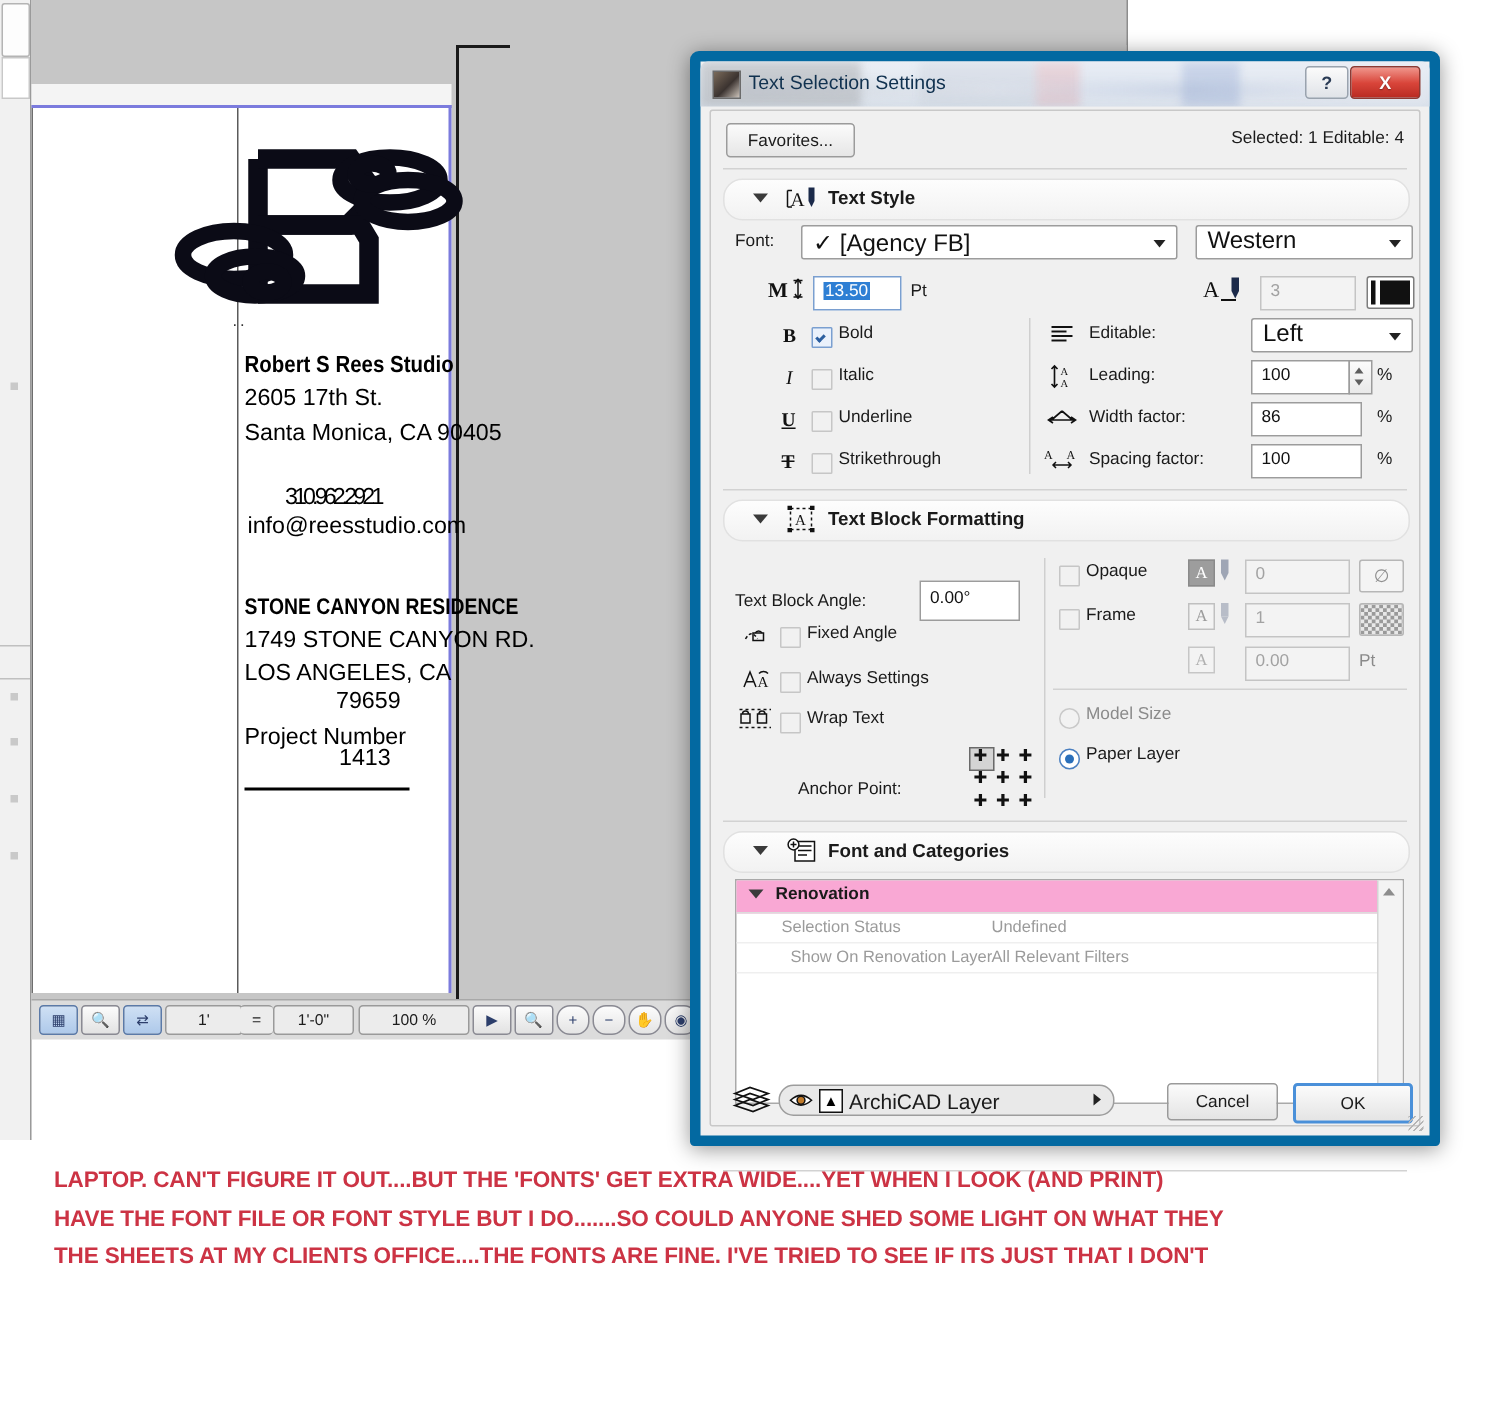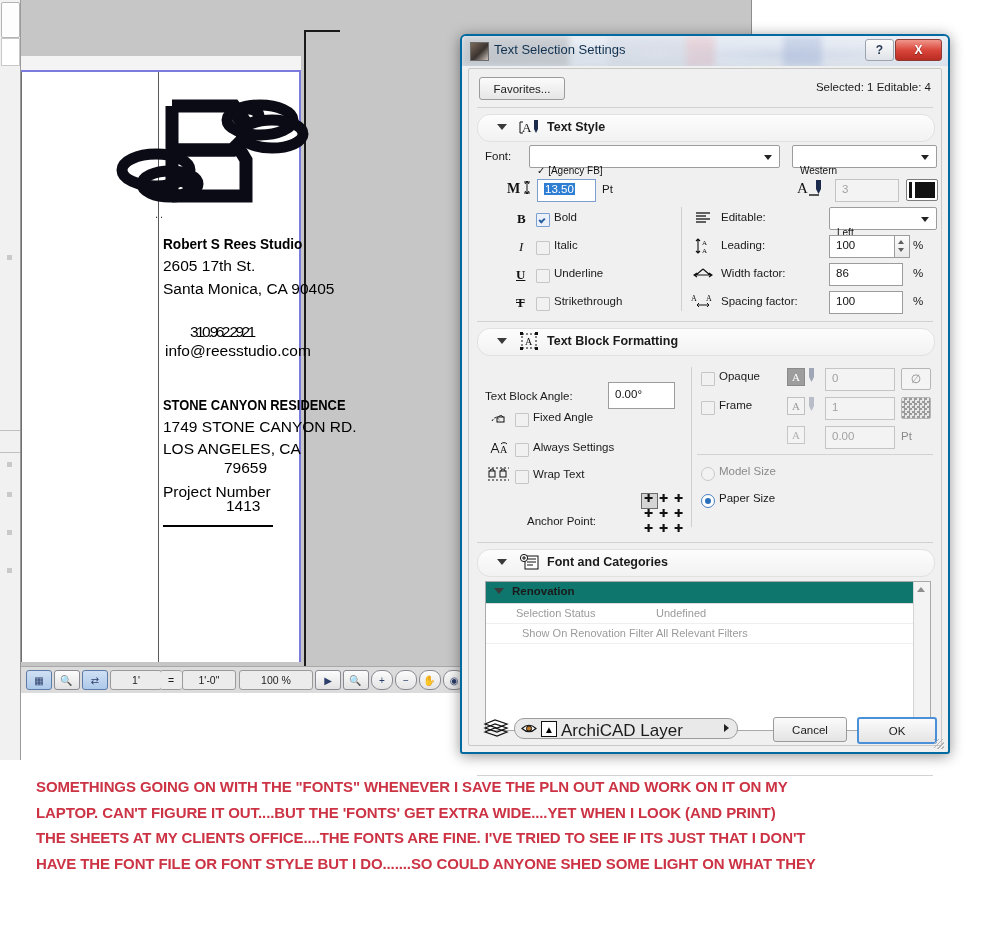--- a/index.html
+++ b/index.html
@@ -58,21 +58,21 @@
     background:linear-gradient(#fcfcfc,#e2e2e2);display:flex;align-items:center;justify-content:center;font-size:10px;color:#2c3e6b;}
   .tb-btn.sel{background:linear-gradient(#cfe0f4,#aec9ea);border-color:#5b7aa8;}
   .tb-field{position:absolute;top:3px;height:18px;border:1px solid #9a9a9a;border-radius:3px;background:#ececec;
     display:flex;align-items:center;justify-content:center;font-size:10.5px;color:#1c1c1c;}
   .tb-round{position:absolute;top:3px;width:20px;height:18px;border:1px solid #8a8a93;border-radius:9px;
     background:linear-gradient(#fcfcfc,#e4e4e4);display:flex;align-items:center;justify-content:center;font-size:10px;color:#2c3e6b;}
 
   
   #dialog{left:460px;top:34px;width:486px;height:716px;
     background:#f0f0f0;
-    border:2px solid #0369a1;
+    border:7px solid #0369a1;
     border-radius:6px 6px 3px 3px;
     box-shadow:0 2px 14px rgba(0,0,0,.42);
   }
   #titlebar{position:absolute;left:0;top:0;width:486px;height:30px;
     border-radius:5px 5px 0 0;
     background:linear-gradient(#e9eef5,#dfe6ef 45%,#d6dee8);
     overflow:hidden;}
   #tb-blur{position:absolute;left:0;top:0;width:486px;height:30px;opacity:.75;
     background:
       linear-gradient(90deg,rgba(160,160,160,.55) 0 22%,rgba(255,255,255,.15) 22% 30%,rgba(205,210,220,.45) 30% 46%,
@@ -102,21 +102,21 @@
   
   .sect-head{position:absolute;height:26px;background:linear-gradient(#fdfdfd,#f2f2f2);
     border:1px solid #e1e1e1;border-radius:13px;}
   .sect-tri{position:absolute;width:0;height:0;border-left:5.5px solid transparent;border-right:5.5px solid transparent;
     border-top:6px solid #3a3a3a;}
   .sect-title{position:absolute;font-size:12.5px;font-weight:bold;color:#1a1a1a;}
 
   .lbl{position:absolute;font-size:11.5px;color:#1a1a1a;}
   .lbl-gray{position:absolute;font-size:11.5px;color:#8a8a8a;}
   .combo{position:absolute;height:21px;background:#fff;border:1px solid #9c9c9c;border-radius:2px;}
-  .combo .cv{position:absolute;left:7px;top:19px;font-size:10px;color:#111;}
+  .combo .cv{position:absolute;left:7px;top:1px;font-size:16px;color:#111;}
   .combo .carat{position:absolute;right:7px;top:9px;width:0;height:0;border-left:4.5px solid transparent;
     border-right:4.5px solid transparent;border-top:5px solid #222;}
   .field{position:absolute;height:21px;background:#fff;border:1px solid #9c9c9c;}
   .field .fv{position:absolute;left:6px;top:3px;font-size:11.5px;color:#111;}
   .field.gray{background:#f3f3f3;border-color:#c4c4c4;}
   .field.gray .fv{color:#a2a2a2;}
   .field.hl{background:#fff;border:1px solid #7a9fd0;}
   .field.hl .fv{background:#2e7fd4;color:#fff;padding:0 1px;}
 
   .cbx{position:absolute;width:12px;height:12px;border:1px solid #9c9c9c;background:#fff;border-radius:1px;}
@@ -447,45 +447,45 @@
     <div class="field gray" style="left:356px;top:357px;width:68px">
       <span class="fv">0.00</span>
     </div>
     <div class="lbl-gray" style="left:432px;top:361px">Pt</div>
 
     <div class="dlg-hr" style="left:228px;top:385px;width:236px"></div>
 
     <div class="radio dis" style="left:232px;top:398px"></div>
     <div class="lbl-gray" style="left:250px;top:396px">Model Size</div>
     <div class="radio on" style="left:232px;top:425px"></div>
-    <div class="lbl" style="left:250px;top:423px">Paper Size</div>
+    <div class="lbl" style="left:250px;top:423px">Paper Layer</div>
 
     <div class="dlg-hr" style="left:8px;top:473px;width:456px"></div>
 
     <div class="sect-head" style="left:8px;top:480px;width:456px"></div>
     <div class="sect-tri" style="left:28px;top:490px"></div>
     <svg class="abs" style="left:50px;top:484px" width="22" height="18" viewBox="0 0 22 18">
       <rect x="6" y="3" width="13" height="13" fill="#fff" stroke="#111"></rect>
       <path d="M8 6 H17 M8 9 H17 M8 12 H14" stroke="#111" stroke-width="1"></path>
       <circle cx="5" cy="5" r="3.6" fill="#fff" stroke="#111"></circle>
       <path d="M5 3 V7 M3 5 H7" stroke="#111" stroke-width="1"></path>
     </svg>
     <div class="sect-title" style="left:78px;top:486px">Font and Categories</div>
 
     <div class="abs" style="left:16px;top:512px;width:444px;height:148px;background:#fff;border:1px solid #a9a9a9">
-      <div class="abs" style="left:0;top:0;width:427px;height:21px;background:#0f766e;border-bottom:1px solid #dcdcdc">
+      <div class="abs" style="left:0;top:0;width:427px;height:21px;background:#f9a8d4;border-bottom:1px solid #dcdcdc">
         <div class="abs" style="left:8px;top:6px;width:0;height:0;border-left:5px solid transparent;border-right:5px solid transparent;border-top:6px solid #3a3a3a"></div>
         <div class="abs" style="left:26px;top:3px;font-size:11.5px;font-weight:bold;color:#1a1a1a">Renovation</div>
       </div>
       <div class="abs" style="left:0;top:21px;width:427px;height:20px;border-bottom:1px solid #efefef">
         <div class="tg-k" style="left:30px;top:4px">Selection Status</div>
         <div class="tg-v" style="top:4px">Undefined</div>
       </div>
       <div class="abs" style="left:0;top:41px;width:427px;height:20px;border-bottom:1px solid #efefef">
-        <div class="tg-k" style="left:36px;top:4px">Show On Renovation Filter</div>
+        <div class="tg-k" style="left:36px;top:4px">Show On Renovation Layer</div>
         <div class="tg-v" style="top:4px">All Relevant Filters</div>
       </div>
       <div class="abs" style="right:0;top:0;width:16px;height:146px;background:#f3f3f3;border-left:1px solid #d4d4d4">
         <div class="sb-arrow" style="top:5px;border-bottom:5px solid #8d8d8d"></div>
         <div class="sb-arrow" style="bottom:5px;border-top:5px solid #8d8d8d"></div>
       </div>
     </div>
 
     <div id="foot-hr"></div>
   </div>
@@ -496,27 +496,26 @@
       <path d="M3 10 L13 6 L25 10 L15 14 Z"></path>
       <path d="M3 14 L13 10 L25 14 L15 18 Z"></path>
     </g>
   </svg>
   <div class="abs" style="left:52px;top:682px;width:222px;height:19px;background:#e9e9e9;border:1px solid #9d9d9d;border-radius:10px">
     <svg class="abs" style="left:6px;top:3px" width="16" height="13" viewBox="0 0 16 13">
       <path d="M1 6.5 Q8 0 15 6.5 Q8 13 1 6.5 Z" fill="#fff" stroke="#111" stroke-width="1.1"></path>
       <circle cx="8" cy="6.5" r="2.6" fill="#c07a2a" stroke="#111" stroke-width="1"></circle>
     </svg>
     <div class="abs" style="left:26px;top:2px;width:14px;height:14px;background:#fff;border:1px solid #111;display:flex;align-items:center;justify-content:center;font-family:'Liberation Serif',serif;font-size:10px;font-weight:bold">▲</div>
-    <div class="abs" style="left:46px;top:2px;font-size:17px;color:#1b1b1b">ArchiCAD Layer</div>
+    <div class="abs" style="left:46px;top:2px;font-size:14px;color:#1b1b1b">ArchiCAD Layer</div>
     <div class="abs" style="right:8px;top:5px;width:0;height:0;border-top:4.5px solid transparent;border-bottom:4.5px solid transparent;border-left:5px solid #222"></div>
   </div>
   <div class="abs" style="left:311px;top:681px;width:72px;height:23px;border:1px solid #9a9a9a;border-radius:3px;background:linear-gradient(#fbfbfb,#e4e4e4);display:flex;align-items:center;justify-content:center;font-size:11.5px;color:#1b1b1b">Cancel</div>
   <div class="abs" style="left:395px;top:681px;width:76px;height:23px;border:2px solid #4a90d9;border-radius:3px;background:linear-gradient(#fbfbfb,#e4e4e4);display:flex;align-items:center;justify-content:center;font-size:11.5px;color:#1b1b1b">OK</div>
 
   <div class="abs" style="right:4px;bottom:3px;width:10px;height:10px;background:repeating-linear-gradient(135deg,#b5b5b5 0 1px,transparent 1px 3px)"></div>
 </div>
 
 <div id="caption">
-  <p>SOMETHINGS GOING ON WITH THE "FONTS" WHENEVER I SAVE THE PLN OUT AND WORK ON IT ON MY</p>
   <p>LAPTOP. CAN'T FIGURE IT OUT....BUT THE 'FONTS' GET EXTRA WIDE....YET WHEN I LOOK (AND PRINT)</p>
+  <p>HAVE THE FONT FILE OR FONT STYLE BUT I DO.......SO COULD ANYONE SHED SOME LIGHT ON WHAT THEY</p>
   <p>THE SHEETS AT MY CLIENTS OFFICE....THE FONTS ARE FINE. I'VE TRIED TO SEE IF ITS JUST THAT I DON'T</p>
-  <p>HAVE THE FONT FILE OR FONT STYLE BUT I DO.......SO COULD ANYONE SHED SOME LIGHT ON WHAT THEY</p>
 </div>
 
 </body></html>

